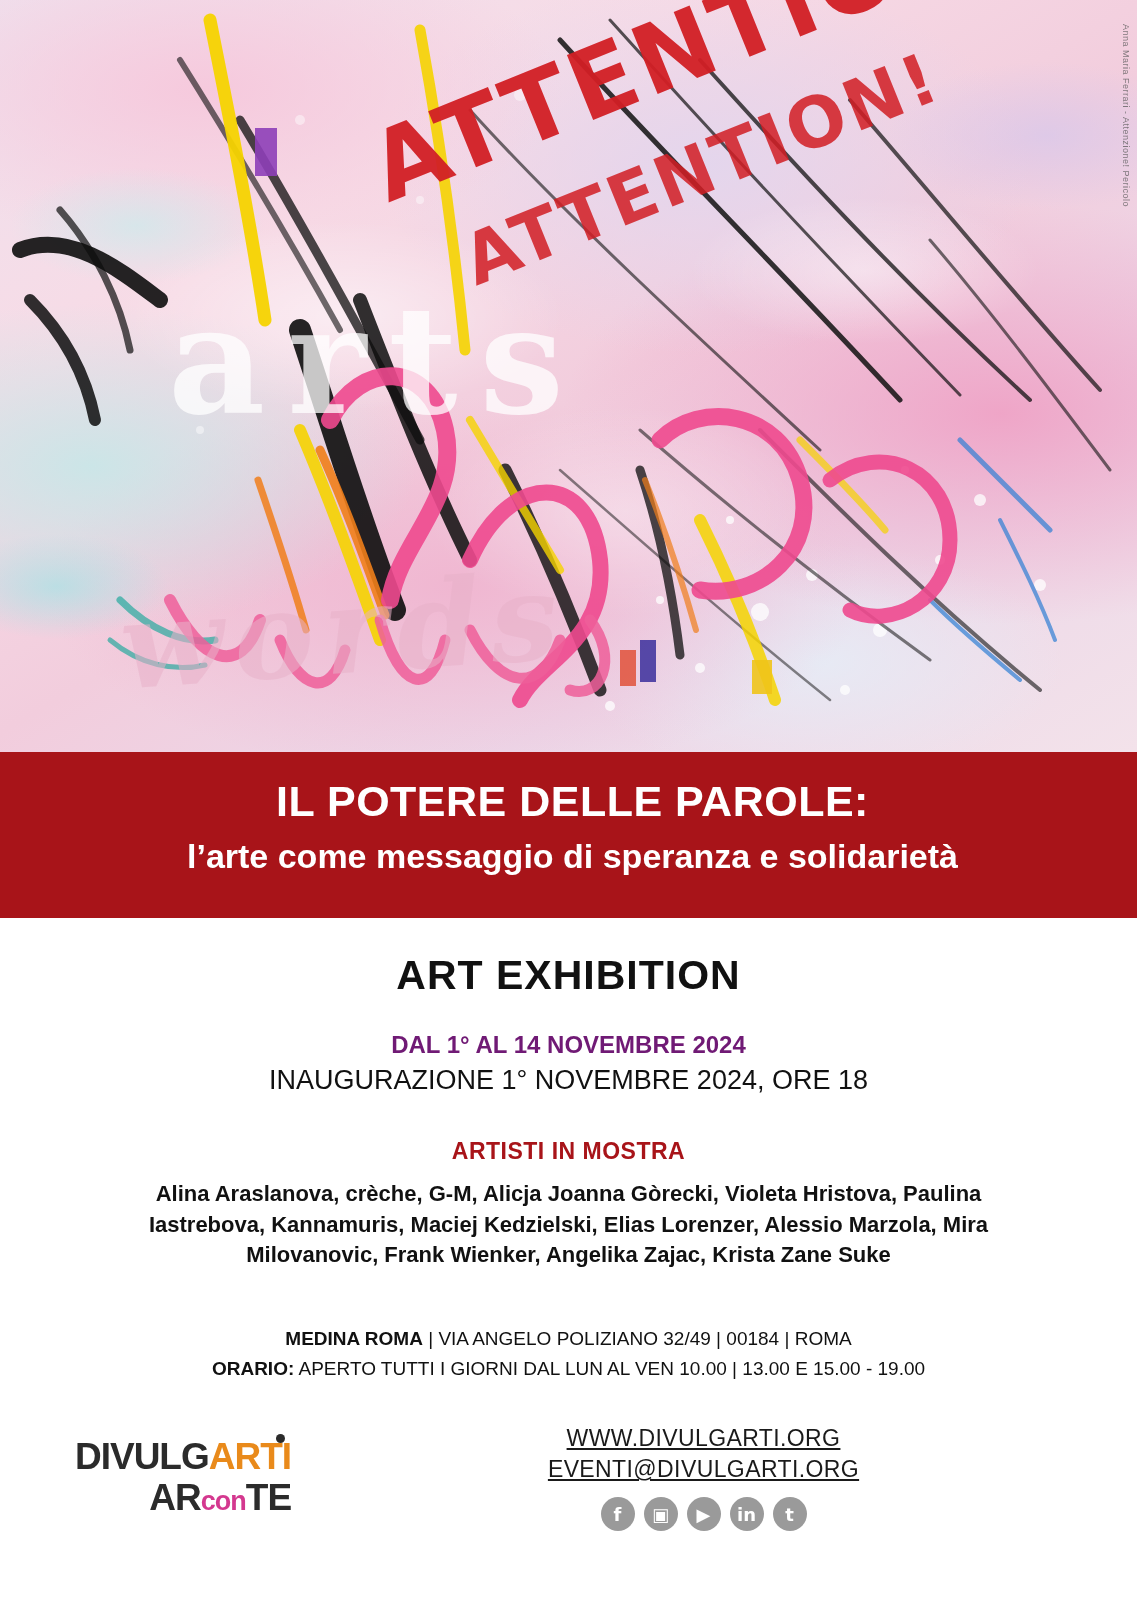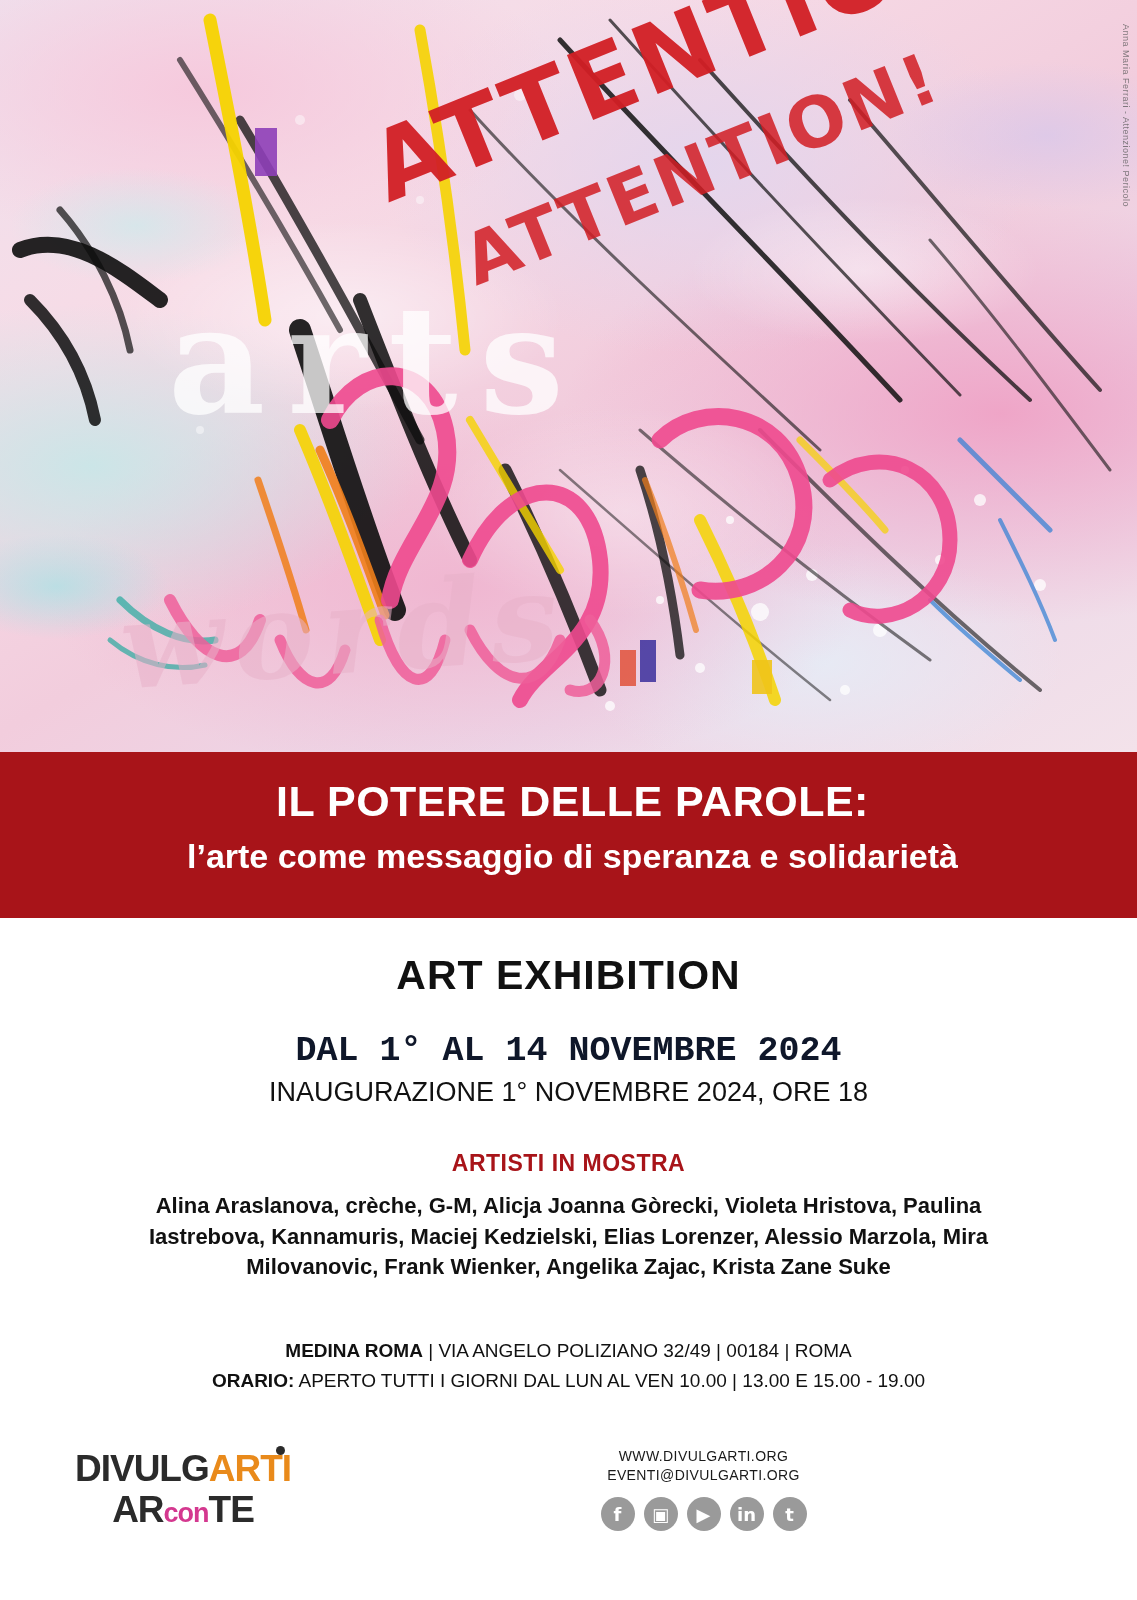--- a/index.html
+++ b/index.html
@@ -123,25 +123,24 @@
     position: relative;
   }
   .exhibition-label {
     font-size: 41px;
     font-weight: bold;
     letter-spacing: 1px;
     color: #111111;
     margin: 0 0 32px 0;
   }
   .dates-line {
-    font-size: 35px;
-    font-weight: bold;
-    color: #0f172a;
+    font-size: 24px;
+    font-weight: bold;
+    color: #701a75;
     margin: 0 0 6px 0;
-    font-family: Liberation Mono, monospace;
   }
   .opening-line {
     font-size: 27px;
     font-weight: normal;
     color: #111111;
     margin: 0 0 42px 0;
   }
   .artists-heading {
     font-size: 23px;
     font-weight: bold;
@@ -179,21 +178,21 @@
   }
   .footer-left { width: 270px; }
   .footer-center { flex: 1; text-align: center; }
   .footer-right { width: 270px; text-align: right; }
 
   .divulgarti-logo {
     font-family: "Liberation Sans", sans-serif;
     line-height: 1;
     position: relative;
     display: inline-block;
-    text-align: center;
+    text-align: right;
   }
   .dl-row1 {
     font-size: 37px;
     font-weight: bold;
     letter-spacing: -1px;
     color: #2b2b2b;
   }
   .dl-row1 .orange { color: #e98a1b; }
   .dl-row2 {
     font-size: 37px;
@@ -205,24 +204,25 @@
   .dl-row2 .pink { color: #d4388f; font-size: 27px; }
   .dl-dot {
     position: absolute;
     width: 9px; height: 9px;
     border-radius: 50%;
     background: #2b2b2b;
     right: 6px; top: -4px;
   }
 
   .web-line, .mail-line {
-    font-size: 14px;
+    font-size: 23px;
     color: #1a1a1a;
     letter-spacing: 0.4px;
     line-height: 1.35;
+    text-decoration: underline;
   }
   .social-row {
     margin-top: 12px;
     display: flex;
     justify-content: center;
     gap: 9px;
   }
   .social {
     width: 34px; height: 34px;
     border-radius: 50%;

